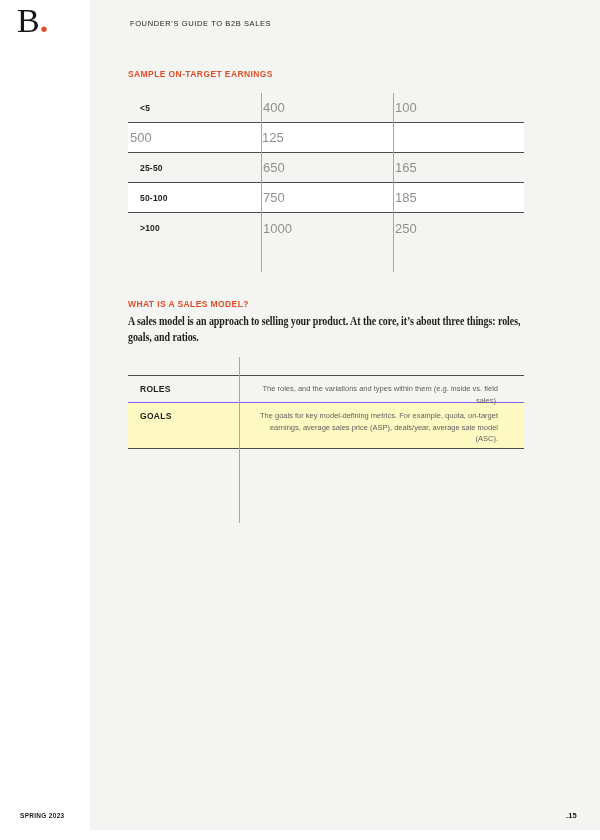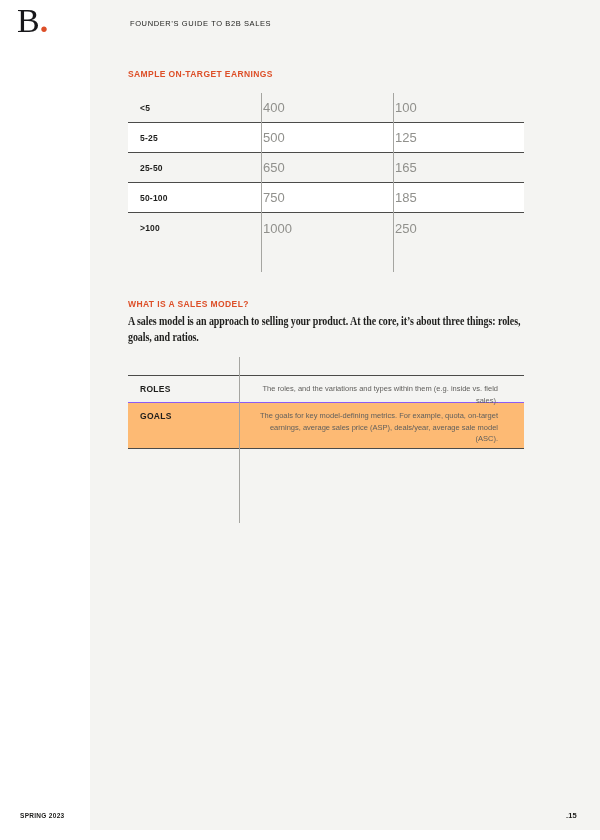--- a/index.html
+++ b/index.html
@@ -41,21 +41,21 @@
     font-family:"Liberation Serif", serif; font-weight:bold;
     font-size:12.5px; line-height:16px; letter-spacing:-0.1px; color:#1f1f1d;
     transform:scaleX(0.8); transform-origin:0 0;
   }
 
   
   .table2 { position:absolute; left:128px; top:357px; width:396px; height:166px; }
   .t2-rows { margin-top:18px; }
   .t2-row { display:flex; }
   .t2-row.r1 { height:28px; border-top:1px solid #4b4b49; border-bottom:1px solid #8b5cf6;margin-top:8px; }
-  .t2-row.r2 { height:46px; border-bottom:1px solid #4b4b49; background:#fdba74; }
+  .t2-row.r2 { height:46px; border-bottom:1px solid #4b4b49; background:#fef9c3; }
   .t2-row.r3 { height:58px; }
   .t2-label { width:111px; padding:8px 0 0 12px; font-weight:bold; font-size:8.5px; letter-spacing:0.3px; color:#1d1d1b; }
   .t2-desc { flex:1; padding:7px 26px 0 11px; font-size:7.5px; line-height:11.5px; color:#605f5c;text-align:right; }
   .table2 .v1 { left:111px; height:166px; }
 
   
   .footer-left  { position:absolute; left:20px; top:812px; font-size:6.5px; font-weight:bold; letter-spacing:0.3px; color:#1d1d1b; }
   .footer-right { position:absolute; right:23px; top:811px; font-size:7.5px; font-weight:bold; letter-spacing:0.2px; color:#1d1d1b; }
 </style>
 </head>
@@ -70,21 +70,20 @@
 
   <div class="sec-heading h-earnings">SAMPLE ON-TARGET EARNINGS</div>
 
   <div class="table1">
     <div class="t1-row">
       <div class="cell c1 key">&lt;5</div>
       <div class="cell c2 val">400</div>
       <div class="cell c3 val">100</div>
     </div>
     <div class="t1-row white">
-      <div class="cell c1 key">5-25</div>
       <div class="cell c2 val">500</div>
       <div class="cell c3 val">125</div>
     </div>
     <div class="t1-row">
       <div class="cell c1 key">25-50</div>
       <div class="cell c2 val">650</div>
       <div class="cell c3 val">165</div>
     </div>
     <div class="t1-row white">
       <div class="cell c1 key">50-100</div>

